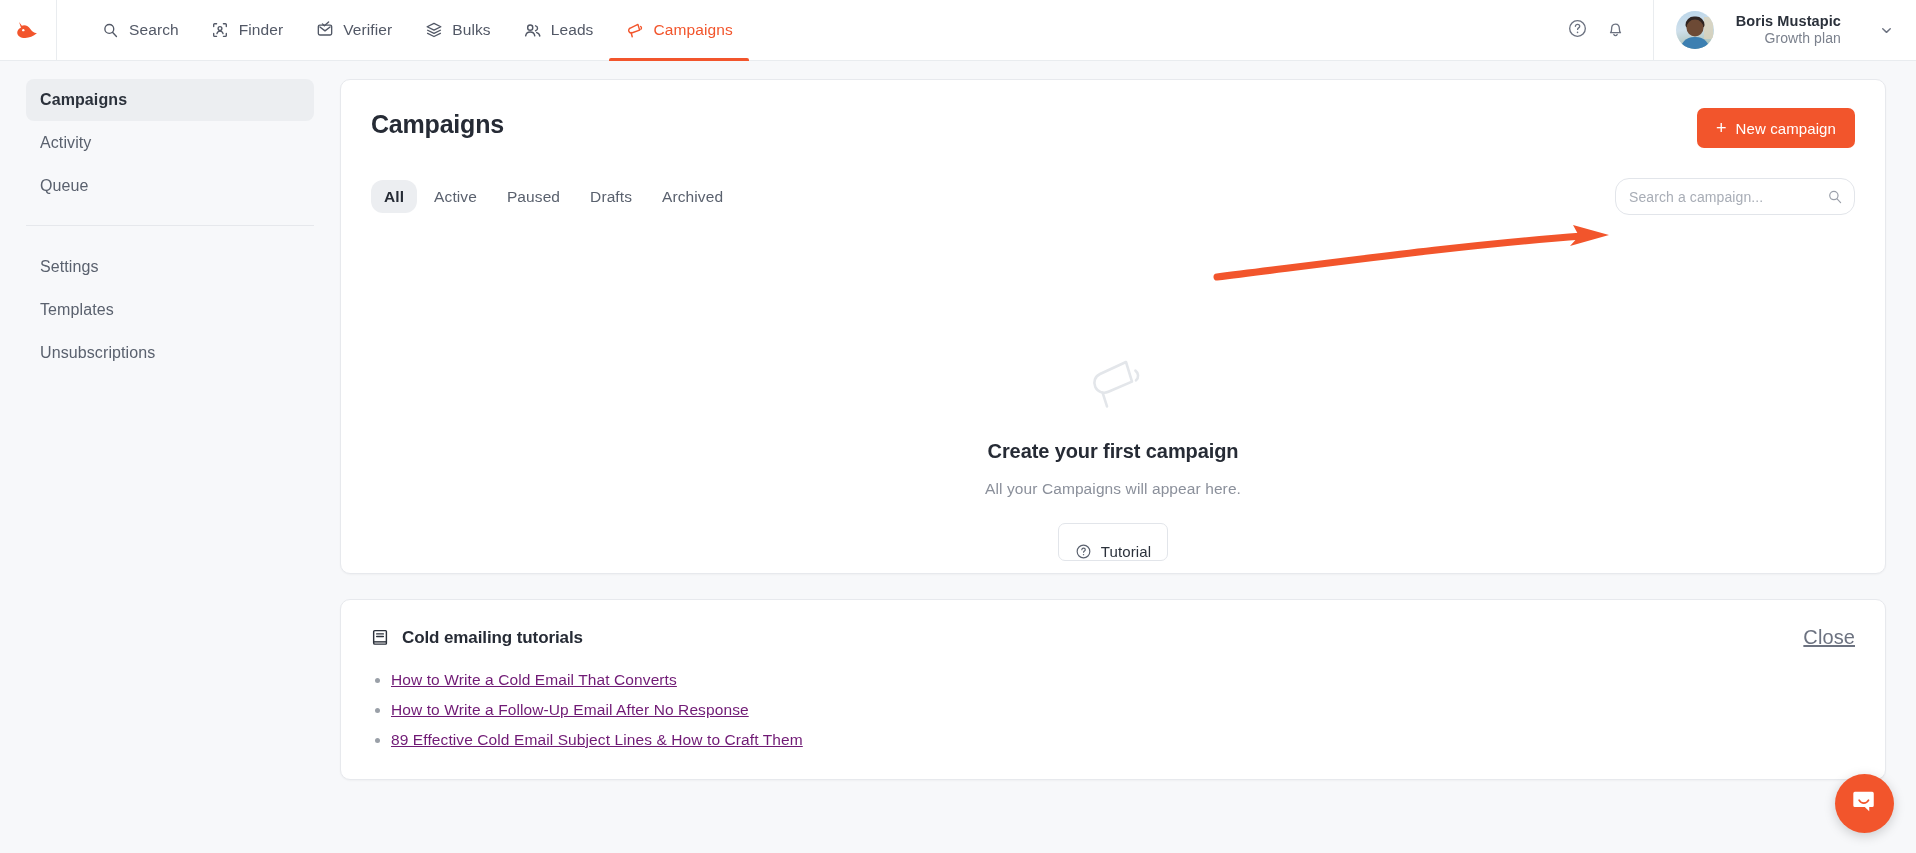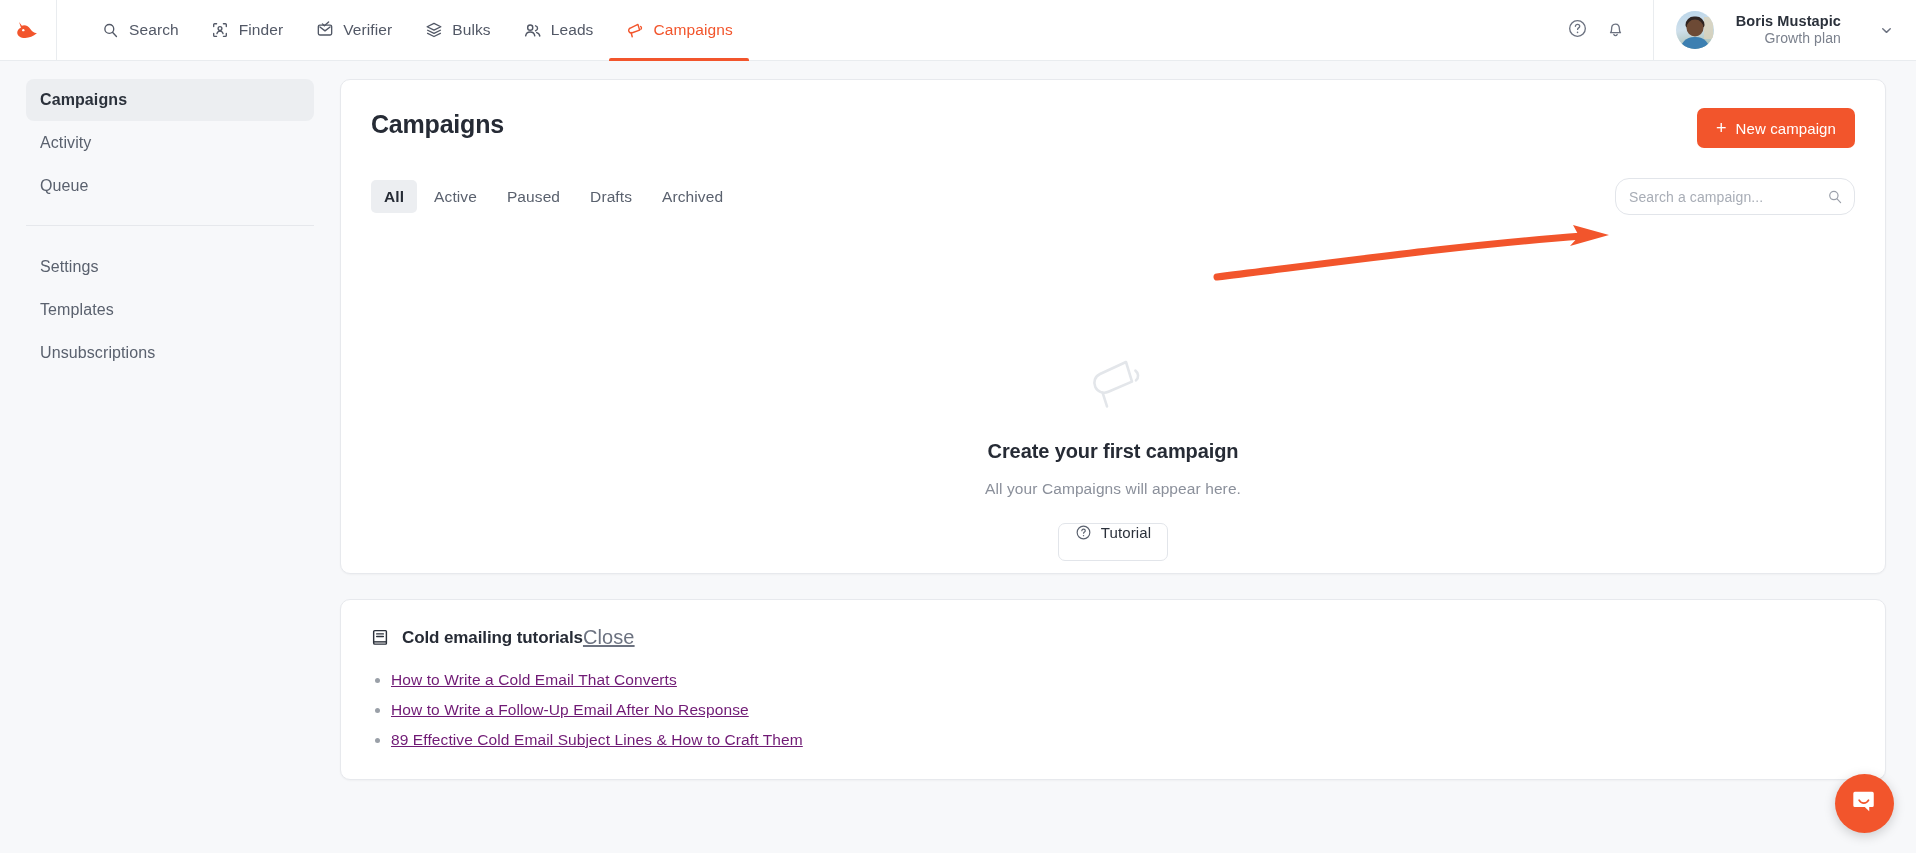--- a/index.html
+++ b/index.html
@@ -203,21 +203,21 @@
   .btn-primary .plus { font-size: 18px; line-height: 1; margin-top:-1px; }
 
   .tabs-row {
     display: flex; align-items: center; justify-content: space-between;
     margin-top: 30px;
   }
   .tabs { display: flex; gap: 4px; }
   .tab {
     height: 33px;
     padding: 0 13px;
-    border-radius: 5px;
+    border-radius: 12px;
     display: flex; align-items: center;
     font-size: 15.5px;
     color: #5a616e;
     cursor: pointer;
     letter-spacing: .1px;
   }
   .tab.active { background: #eceef1; color: #262b35; font-weight: 700; }
 
   .search-box {
     width: 240px;
@@ -253,42 +253,42 @@
   .empty-sub {
     font-size: 15.5px; color: #8b909b; margin-top: 17px; letter-spacing:.1px;
   }
   .btn-ghost {
     margin-top: 25px;
     height: 38px;
     border: 1px solid #e2e5ea;
     background: #fff;
     border-radius: 7px;
     padding: 0 16px;
-    display: flex; align-items: flex-start; gap: 9px;
+    display: flex; align-items: flex-end; gap: 9px;
     font-size: 15px;
     font-family: "Liberation Sans", sans-serif;
     color: #2b313b;
     cursor: pointer;
     letter-spacing:.1px;
   }
 
   
   .annot {
     position: absolute;
     left: 870px; top: 145px;
     pointer-events: none;
   }
 
   
   .card-tutorials {
     margin-top: 25px;
     padding: 26px 30px 30px 30px;
     position: relative;
   }
-  .tut-head { display: flex; align-items: center; justify-content: flex-start; }
+  .tut-head { display: flex; align-items: center; justify-content: space-between; }
   .tut-title-wrap { display: flex; align-items: center; gap: 12px; }
   .tut-title { font-size: 17px; font-weight: 700; color: #262b35; letter-spacing:-0.1px; }
   .tut-close {
     font-size: 20px; color: #6c7280;
     text-decoration: underline;
     cursor: pointer; letter-spacing:.1px;
   }
   .tut-list { margin: 22px 0 0 20px; }
   .tut-list li { margin-bottom: 12px; color:#9aa0a8; }
   .tut-list li:last-child { margin-bottom: 0; }

